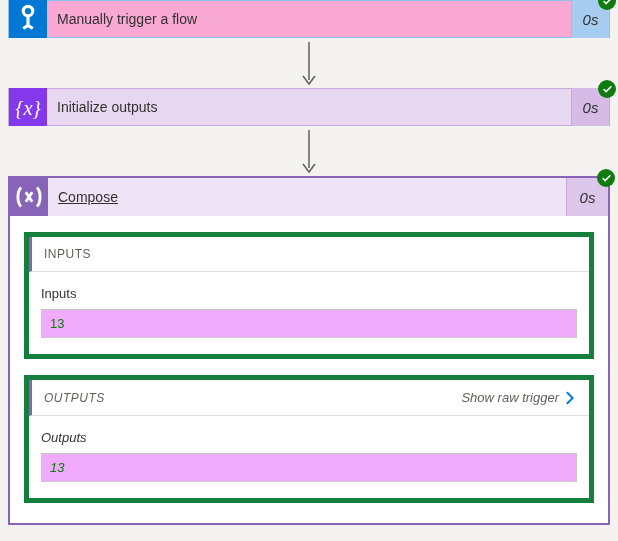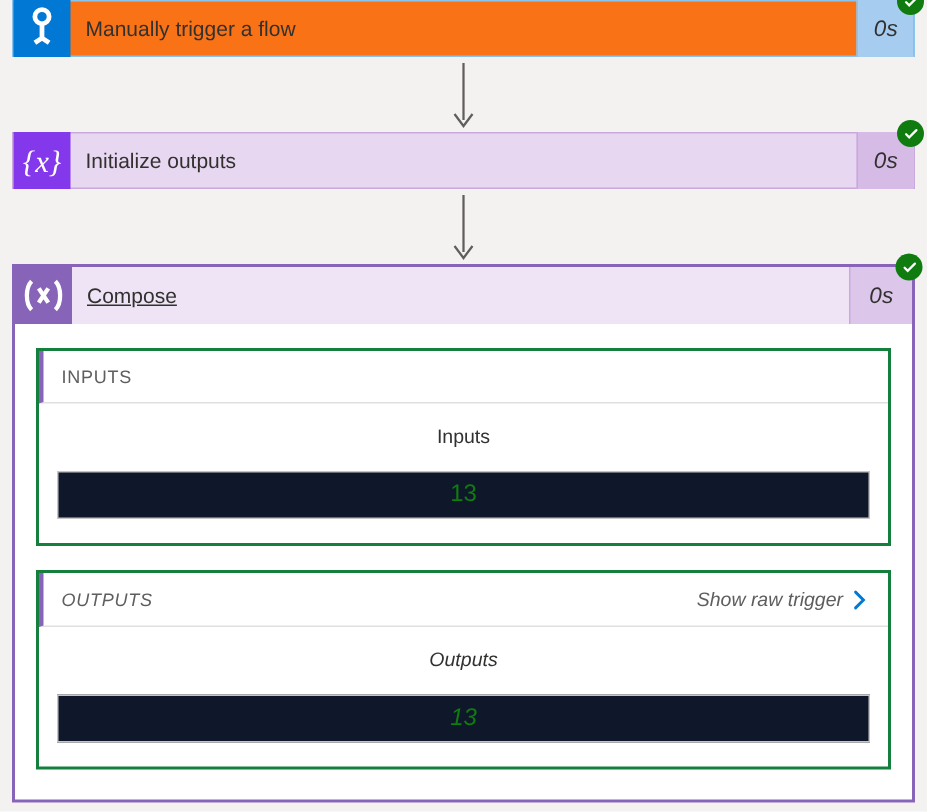--- a/index.html
+++ b/index.html
@@ -14,21 +14,21 @@
 
     
     .step-card {
       display: flex;
       align-items: center;
       height: 38px;
       border: 1px solid;
       position: relative;
       margin: 0 8px;
     }
-    .step-trigger { background: #f97316; border-color: #8bc3ed; }
+    .step-trigger { background: #f9a8d4; border-color: #8bc3ed; }
     .step-init { background: #e8d7f1; border-color: #c9a9dc; }
 
     .step-icon {
       width: 38px;
       height: 38px;
       display: flex;
       align-items: center;
       justify-content: center;
       color: #fff;
       flex-shrink: 0;
@@ -102,23 +102,22 @@
       height: 38px;
       background: #dcc7eb;
       border-left-color: #c9a9dc;
     }
 
     .expanded-body {
       padding: 16px 14px 12px;
     }
 
     .section-box {
-      border: 2px solid #15803d;
+      border: 5px solid #15803d;
       margin-bottom: 16px;
-      text-align: center;
     }
     .section-box:last-child { margin-bottom: 8px; font-style: italic; }
 
     .section-header {
       display: flex;
       align-items: center;
       justify-content: space-between;
       padding: 10px 12px;
       border-bottom: 1px solid #e1dfdd;
       border-left: 3px solid #8764b8;
@@ -142,24 +141,23 @@
       padding: 14px 12px 16px;
     }
     .field-label {
       font-size: 13px;
       color: #323130;
       margin-bottom: 8px;
     }
     .field-value {
       border: 1px solid #c8c6c4;
       padding: 6px 8px;
-      font-size: 16px;
+      font-size: 13px;
       color: #107c10;
-      background: #0f172a;
-      margin-top: 16px;
+      background: #f0abfc;
     }
   </style>
 </head>
 <body>
 
 <div class="step-card step-trigger">
   <div class="step-icon icon-trigger">
     <svg viewBox="0 0 24 24" fill="none" stroke="white" stroke-width="2">
         <circle cx="12" cy="7" r="3"></circle>
         <path d="M12 10v6M9 18l3-2 3 2"></path>

